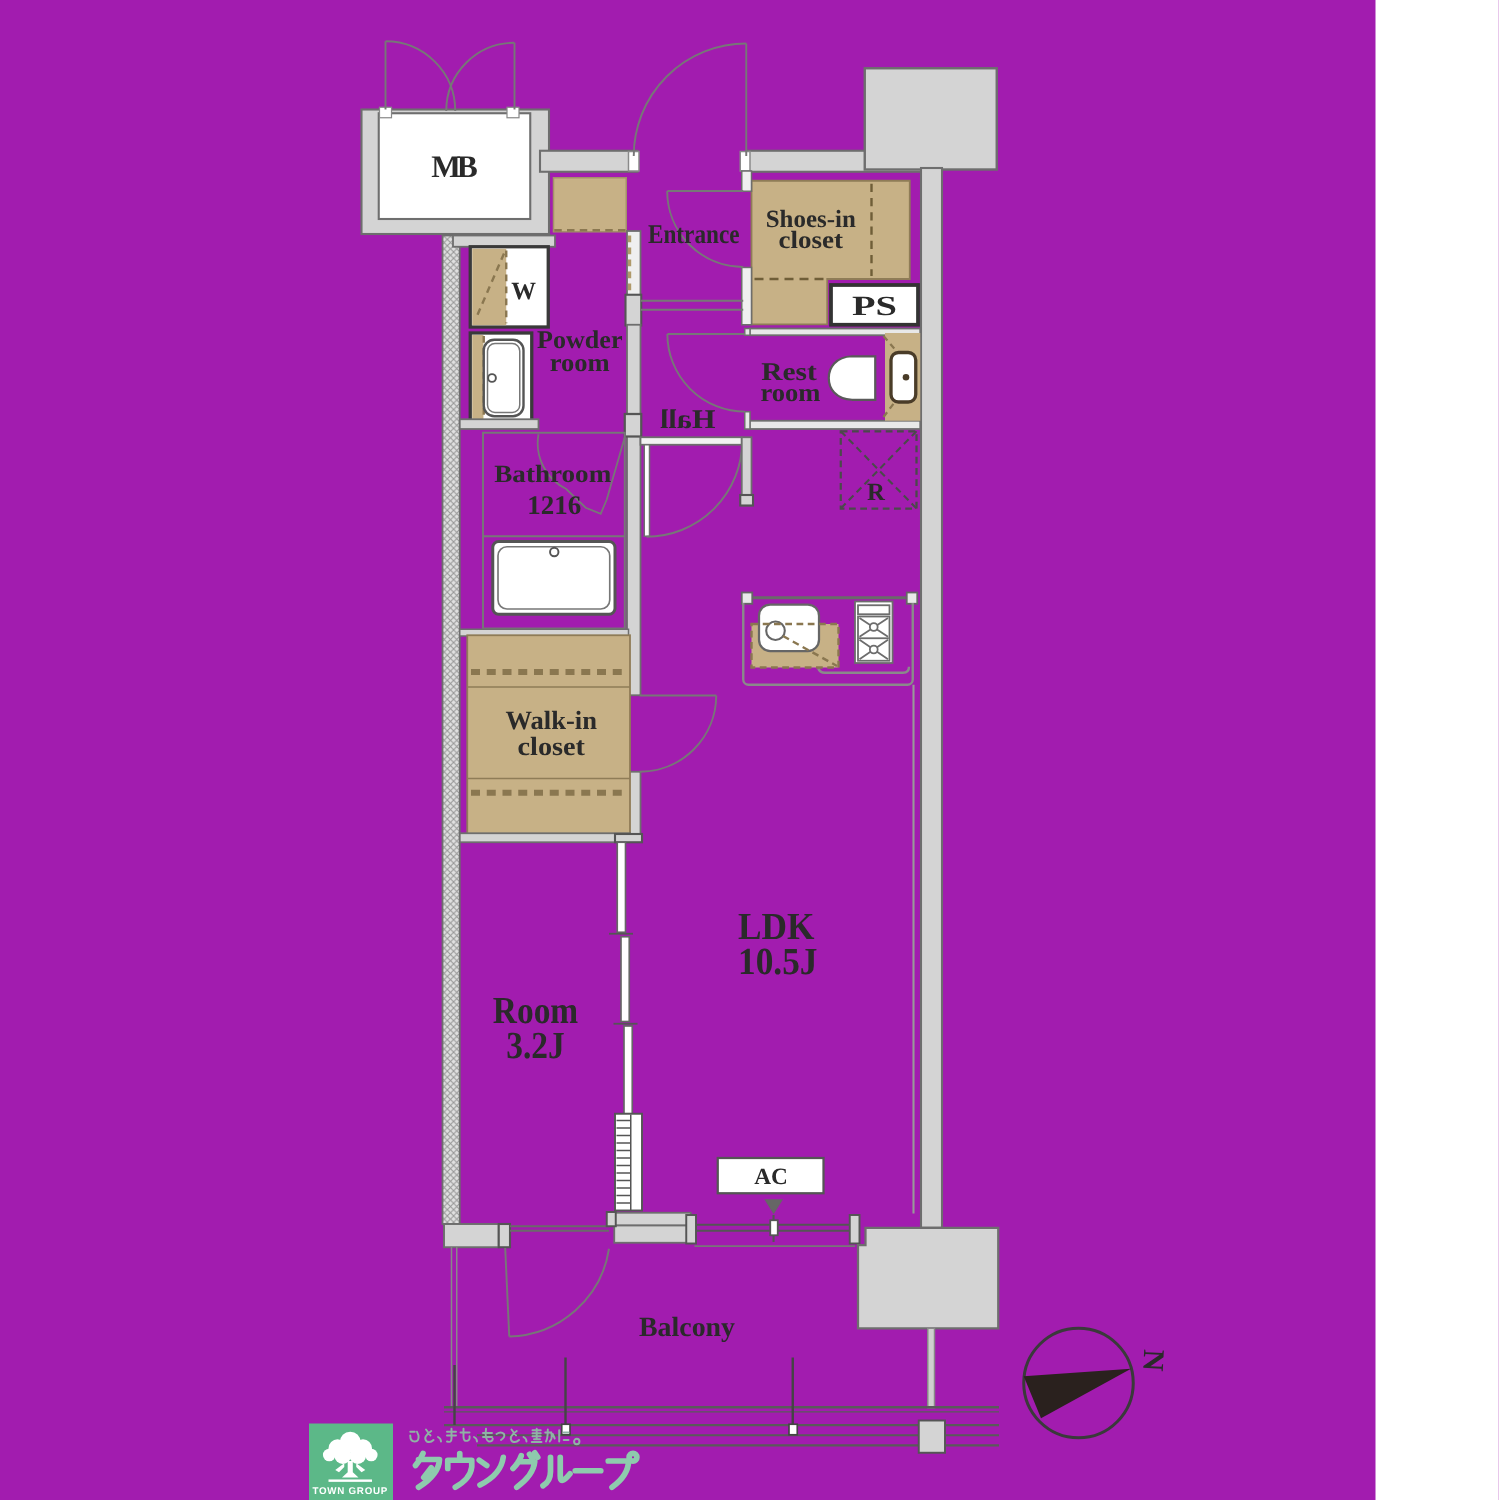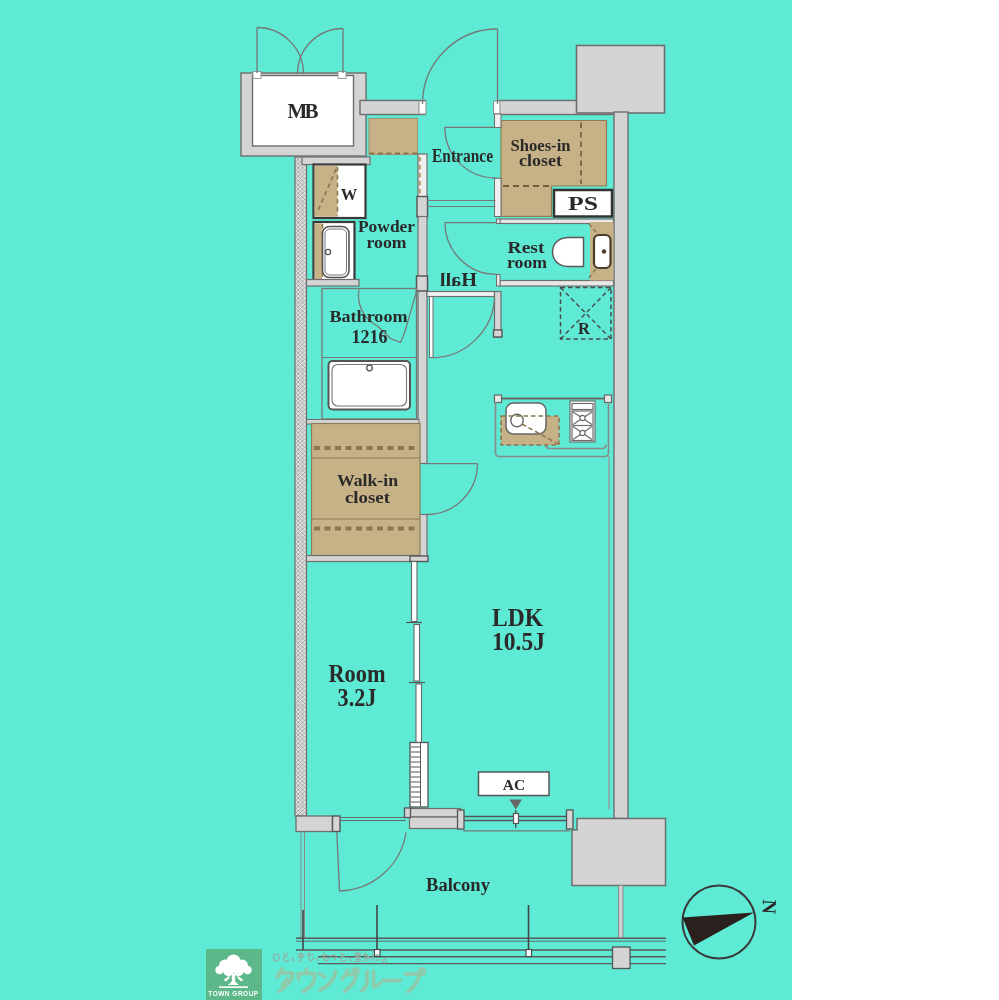--- a/index.html
+++ b/index.html
@@ -1,16 +1,16 @@
 <!DOCTYPE html>
 <html><head>
 <meta charset="utf-8">
 <style>
   html,body{margin:0;padding:0;background:#ffffff;}
-  .wrap{width:792px;height:1000px;position:relative;overflow:hidden;background:#5eead4;}
+  .wrap{width:917px;height:1000px;position:relative;overflow:hidden;background:#a21caf;}
   text{font-family:"Liberation Serif", serif; fill:#2a2a2a; font-weight:bold;}
 </style>
 </head>
 <body>
 <div class="wrap">
 <svg width="999" height="1000" viewBox="0 0 999 1000" xmlns="http://www.w3.org/2000/svg">
 <defs>
   <pattern id="xh" width="4.2" height="4.2" patternUnits="userSpaceOnUse">
     <rect width="4.2" height="4.2" fill="#e0e0e0"></rect>
     <path d="M0,4.2 L4.2,0 M0,0 L4.2,4.2" stroke="#969696" stroke-width="0.7" fill="none"></path>

